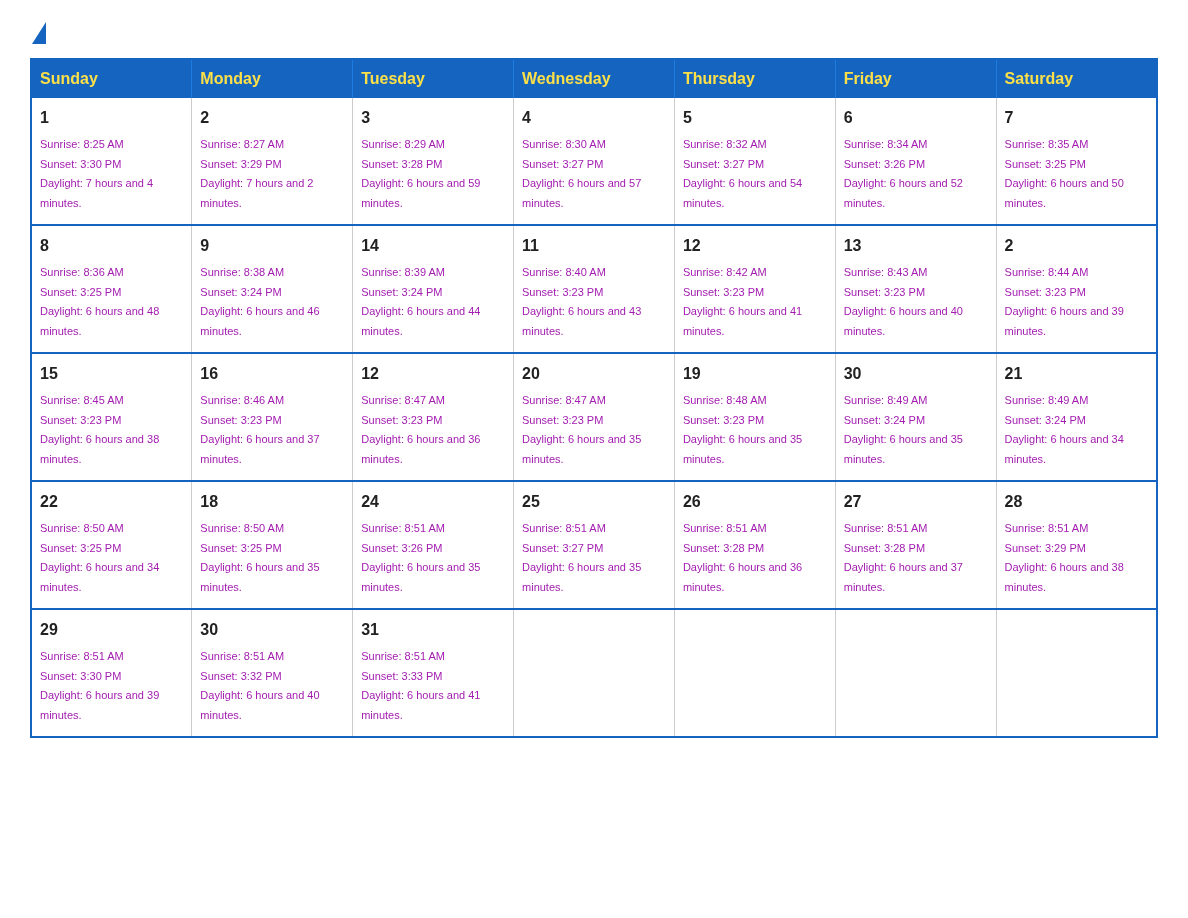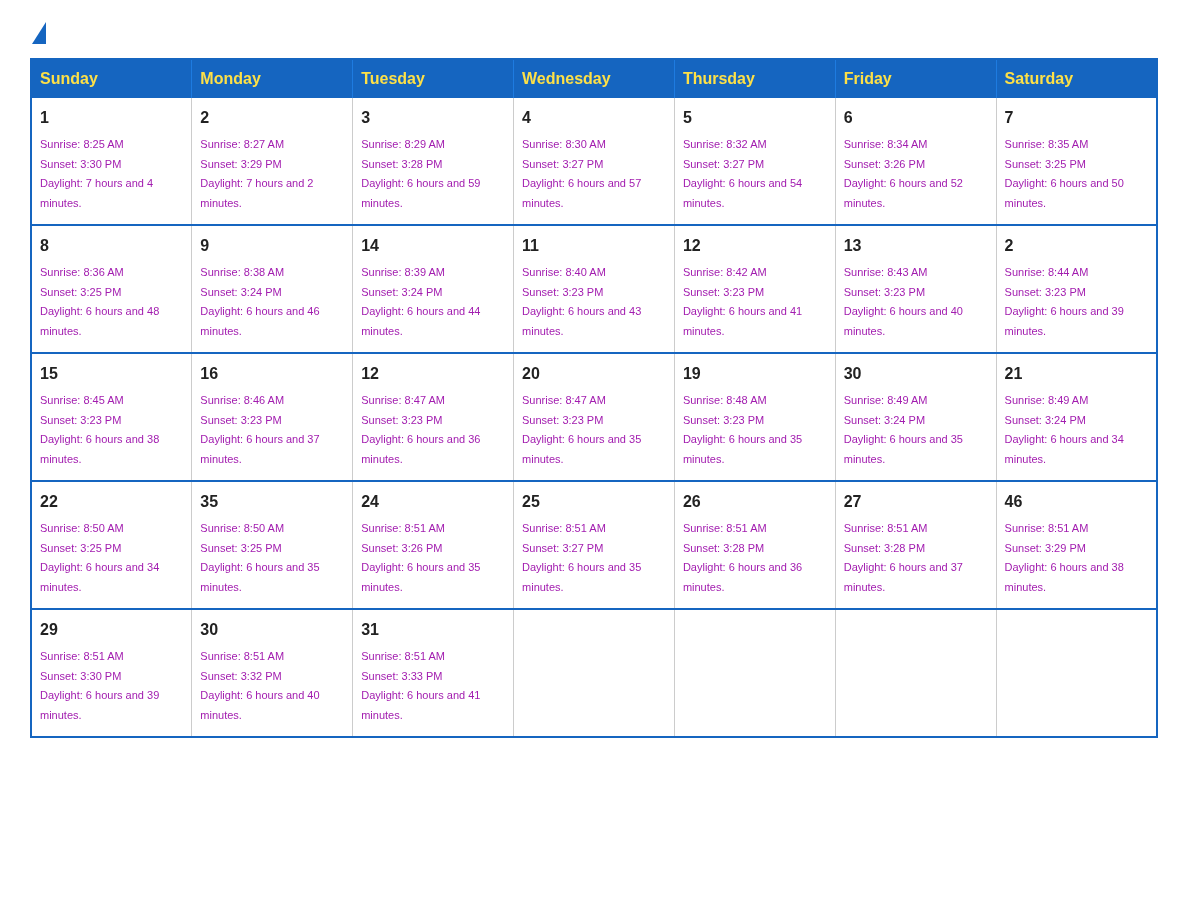--- a/index.html
+++ b/index.html
@@ -230,41 +230,41 @@
           <span class="day-number">21</span>
           <span class="day-info">Sunrise: 8:49 AM<br>Sunset: 3:24 PM<br>Daylight: 6 hours and 34 minutes.</span>
         </td>
       </tr>
       <tr>
         <td>
           <span class="day-number">22</span>
           <span class="day-info">Sunrise: 8:50 AM<br>Sunset: 3:25 PM<br>Daylight: 6 hours and 34 minutes.</span>
         </td>
         <td>
-          <span class="day-number">35</span>
+          <span class="day-number">18</span>
           <span class="day-info">Sunrise: 8:50 AM<br>Sunset: 3:25 PM<br>Daylight: 6 hours and 35 minutes.</span>
         </td>
         <td>
           <span class="day-number">24</span>
           <span class="day-info">Sunrise: 8:51 AM<br>Sunset: 3:26 PM<br>Daylight: 6 hours and 35 minutes.</span>
         </td>
         <td>
           <span class="day-number">25</span>
           <span class="day-info">Sunrise: 8:51 AM<br>Sunset: 3:27 PM<br>Daylight: 6 hours and 35 minutes.</span>
         </td>
         <td>
           <span class="day-number">26</span>
           <span class="day-info">Sunrise: 8:51 AM<br>Sunset: 3:28 PM<br>Daylight: 6 hours and 36 minutes.</span>
         </td>
         <td>
           <span class="day-number">27</span>
           <span class="day-info">Sunrise: 8:51 AM<br>Sunset: 3:28 PM<br>Daylight: 6 hours and 37 minutes.</span>
         </td>
         <td>
-          <span class="day-number">46</span>
+          <span class="day-number">28</span>
           <span class="day-info">Sunrise: 8:51 AM<br>Sunset: 3:29 PM<br>Daylight: 6 hours and 38 minutes.</span>
         </td>
       </tr>
       <tr>
         <td>
           <span class="day-number">29</span>
           <span class="day-info">Sunrise: 8:51 AM<br>Sunset: 3:30 PM<br>Daylight: 6 hours and 39 minutes.</span>
         </td>
         <td>
           <span class="day-number">30</span>

